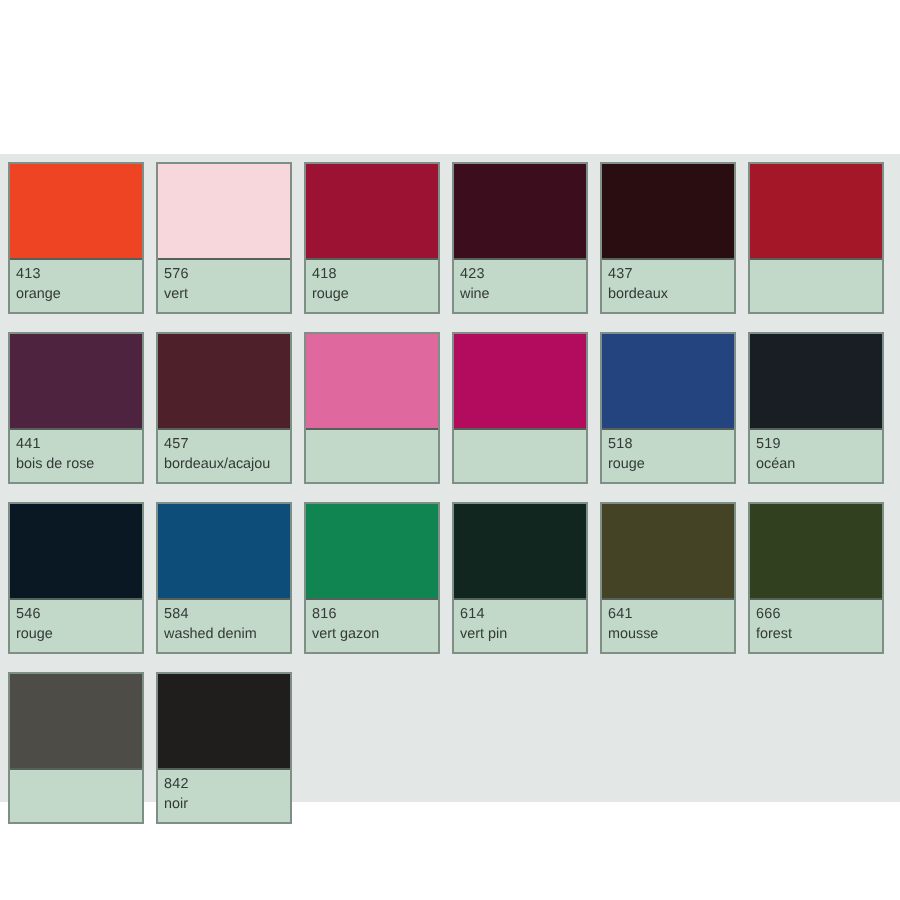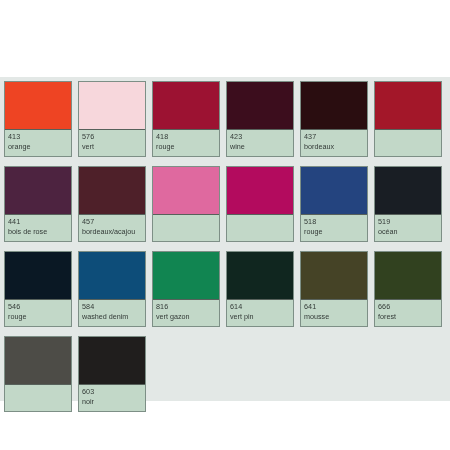--- a/index.html
+++ b/index.html
@@ -199,19 +199,19 @@
             <div class="swatch-code">666</div>
             <div class="swatch-name">forest</div>
           </div>
         </div>
         <div class="swatch-card">
           <div class="swatch-color" style="background-color: rgb(77, 76, 71);"></div>
         </div>
         <div class="swatch-card">
           <div class="swatch-color" style="background-color: rgb(32, 30, 29);"></div>
           <div class="swatch-label">
-            <div class="swatch-code">603</div>
+            <div class="swatch-code">842</div>
             <div class="swatch-name">noir</div>
           </div>
         </div>
       </div>
   </div>
 </div>
 
 </body></html>

